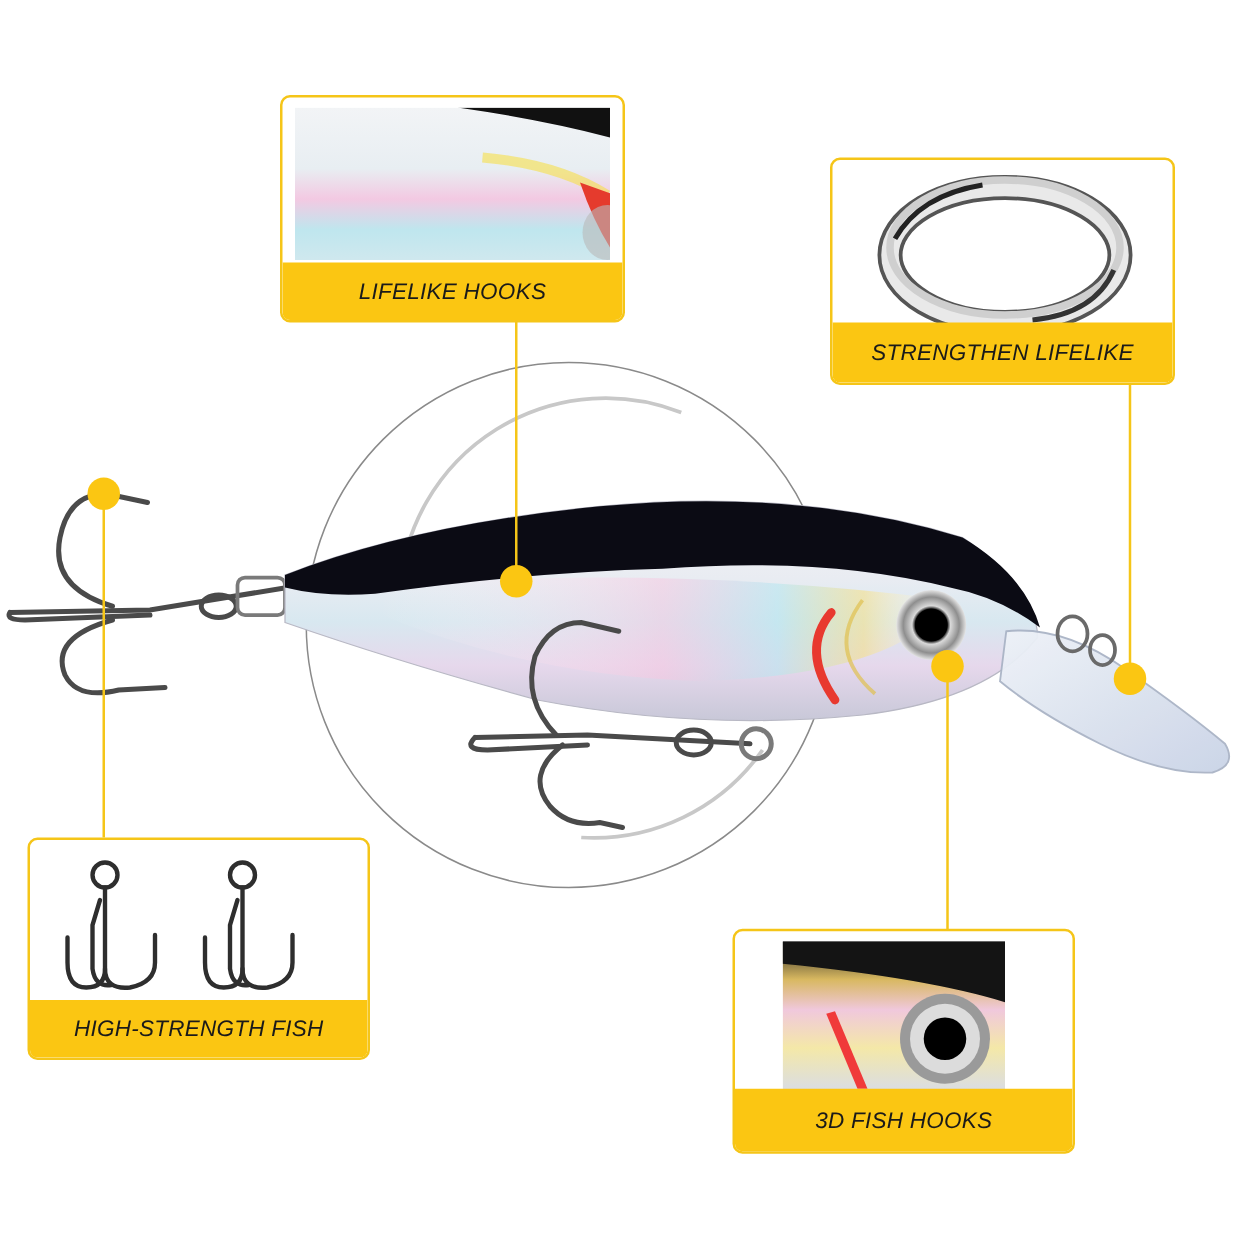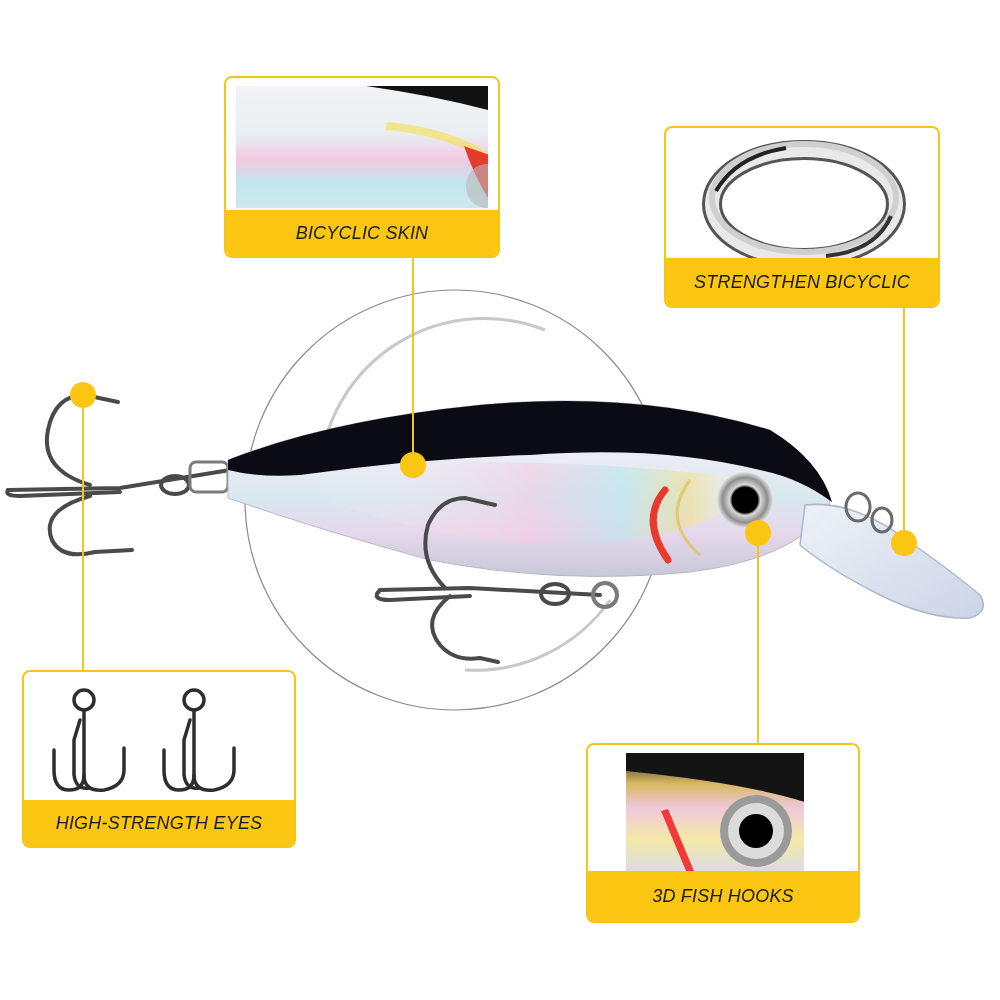--- a/index.html
+++ b/index.html
@@ -122,54 +122,54 @@
           <stop offset="1" stop-color="#cfe8ee"></stop>
         </linearGradient>
       </defs>
       <rect width="256" height="122" fill="url(#skinG)"></rect>
       <path d="M 130 0 L 256 0 L 256 25 Q 200 10 130 0 Z" fill="#111"></path>
       <path d="M 150 40 Q 210 45 250 70" stroke="#f6e04a" stroke-width="8" fill="none" opacity="0.6"></path>
       <path d="M 228 60 Q 240 95 256 118 L 256 70 Z" fill="#e53b2d"></path>
       <ellipse cx="250" cy="100" rx="20" ry="22" fill="#b9b9b9" opacity="0.6"></ellipse>
     </svg>
   </div>
-  <div class="label-bar" style="height:46px;">BICYCLIC SKIN</div>
+  <div class="label-bar" style="height:46px;">LIFELIKE HOOKS</div>
 </div>
 
 <div class="callout" style="left:664px;top:126px;width:276px;height:182px;">
   <div class="photo" style="height:126px;">
     <svg width="256" height="126">
       <ellipse cx="128" cy="68" rx="92" ry="54" fill="none" stroke="#555" stroke-width="20"></ellipse>
       <ellipse cx="128" cy="68" rx="92" ry="54" fill="none" stroke="#e9e9e9" stroke-width="14"></ellipse>
       <ellipse cx="128" cy="62" rx="92" ry="54" fill="none" stroke="#cfcfcf" stroke-width="6"></ellipse>
       <path d="M 40 55 Q 60 20 110 12" stroke="#222" stroke-width="4" fill="none"></path>
       <path d="M 150 120 Q 200 115 215 80" stroke="#333" stroke-width="4" fill="none"></path>
     </svg>
   </div>
-  <div class="label-bar" style="height:48px;">STRENGTHEN BICYCLIC</div>
+  <div class="label-bar" style="height:48px;">STRENGTHEN LIFELIKE</div>
 </div>
 
 <div class="callout" style="left:22px;top:670px;width:274px;height:178px;">
   <div class="photo" style="height:122px;">
     <svg width="254" height="122" fill="none" stroke="#2e2e2e" stroke-width="3.5" stroke-linecap="round">
       <g>
         <circle cx="50" cy="20" r="10"></circle>
         <path d="M 50 30 L 50 95 Q 50 110 35 110 Q 20 110 20 90 L 20 70"></path>
         <path d="M 50 95 Q 50 112 70 110 Q 90 106 90 90 L 90 68"></path>
         <path d="M 46 40 L 40 60 L 40 95 Q 42 110 55 108"></path>
       </g>
       <g transform="translate(110,0)">
         <circle cx="50" cy="20" r="10"></circle>
         <path d="M 50 30 L 50 95 Q 50 110 35 110 Q 20 110 20 90 L 20 70"></path>
         <path d="M 50 95 Q 50 112 70 110 Q 90 106 90 90 L 90 68"></path>
         <path d="M 46 40 L 40 60 L 40 95 Q 42 110 55 108"></path>
       </g>
     </svg>
   </div>
-  <div class="label-bar" style="height:46px;">HIGH-STRENGTH EYES</div>
+  <div class="label-bar" style="height:46px;">HIGH-STRENGTH FISH</div>
 </div>
 
 <div class="callout" style="left:586px;top:743px;width:274px;height:180px;">
   <div class="photo" style="left:38px;right:54px;height:122px;">
     <svg width="182" height="122">
       <defs>
         <linearGradient id="eyePhotoG" x1="0" y1="0" x2="0" y2="1">
           <stop offset="0" stop-color="#222"></stop>
           <stop offset="0.25" stop-color="#d8b860"></stop>
           <stop offset="0.45" stop-color="#f0c8dc"></stop>

